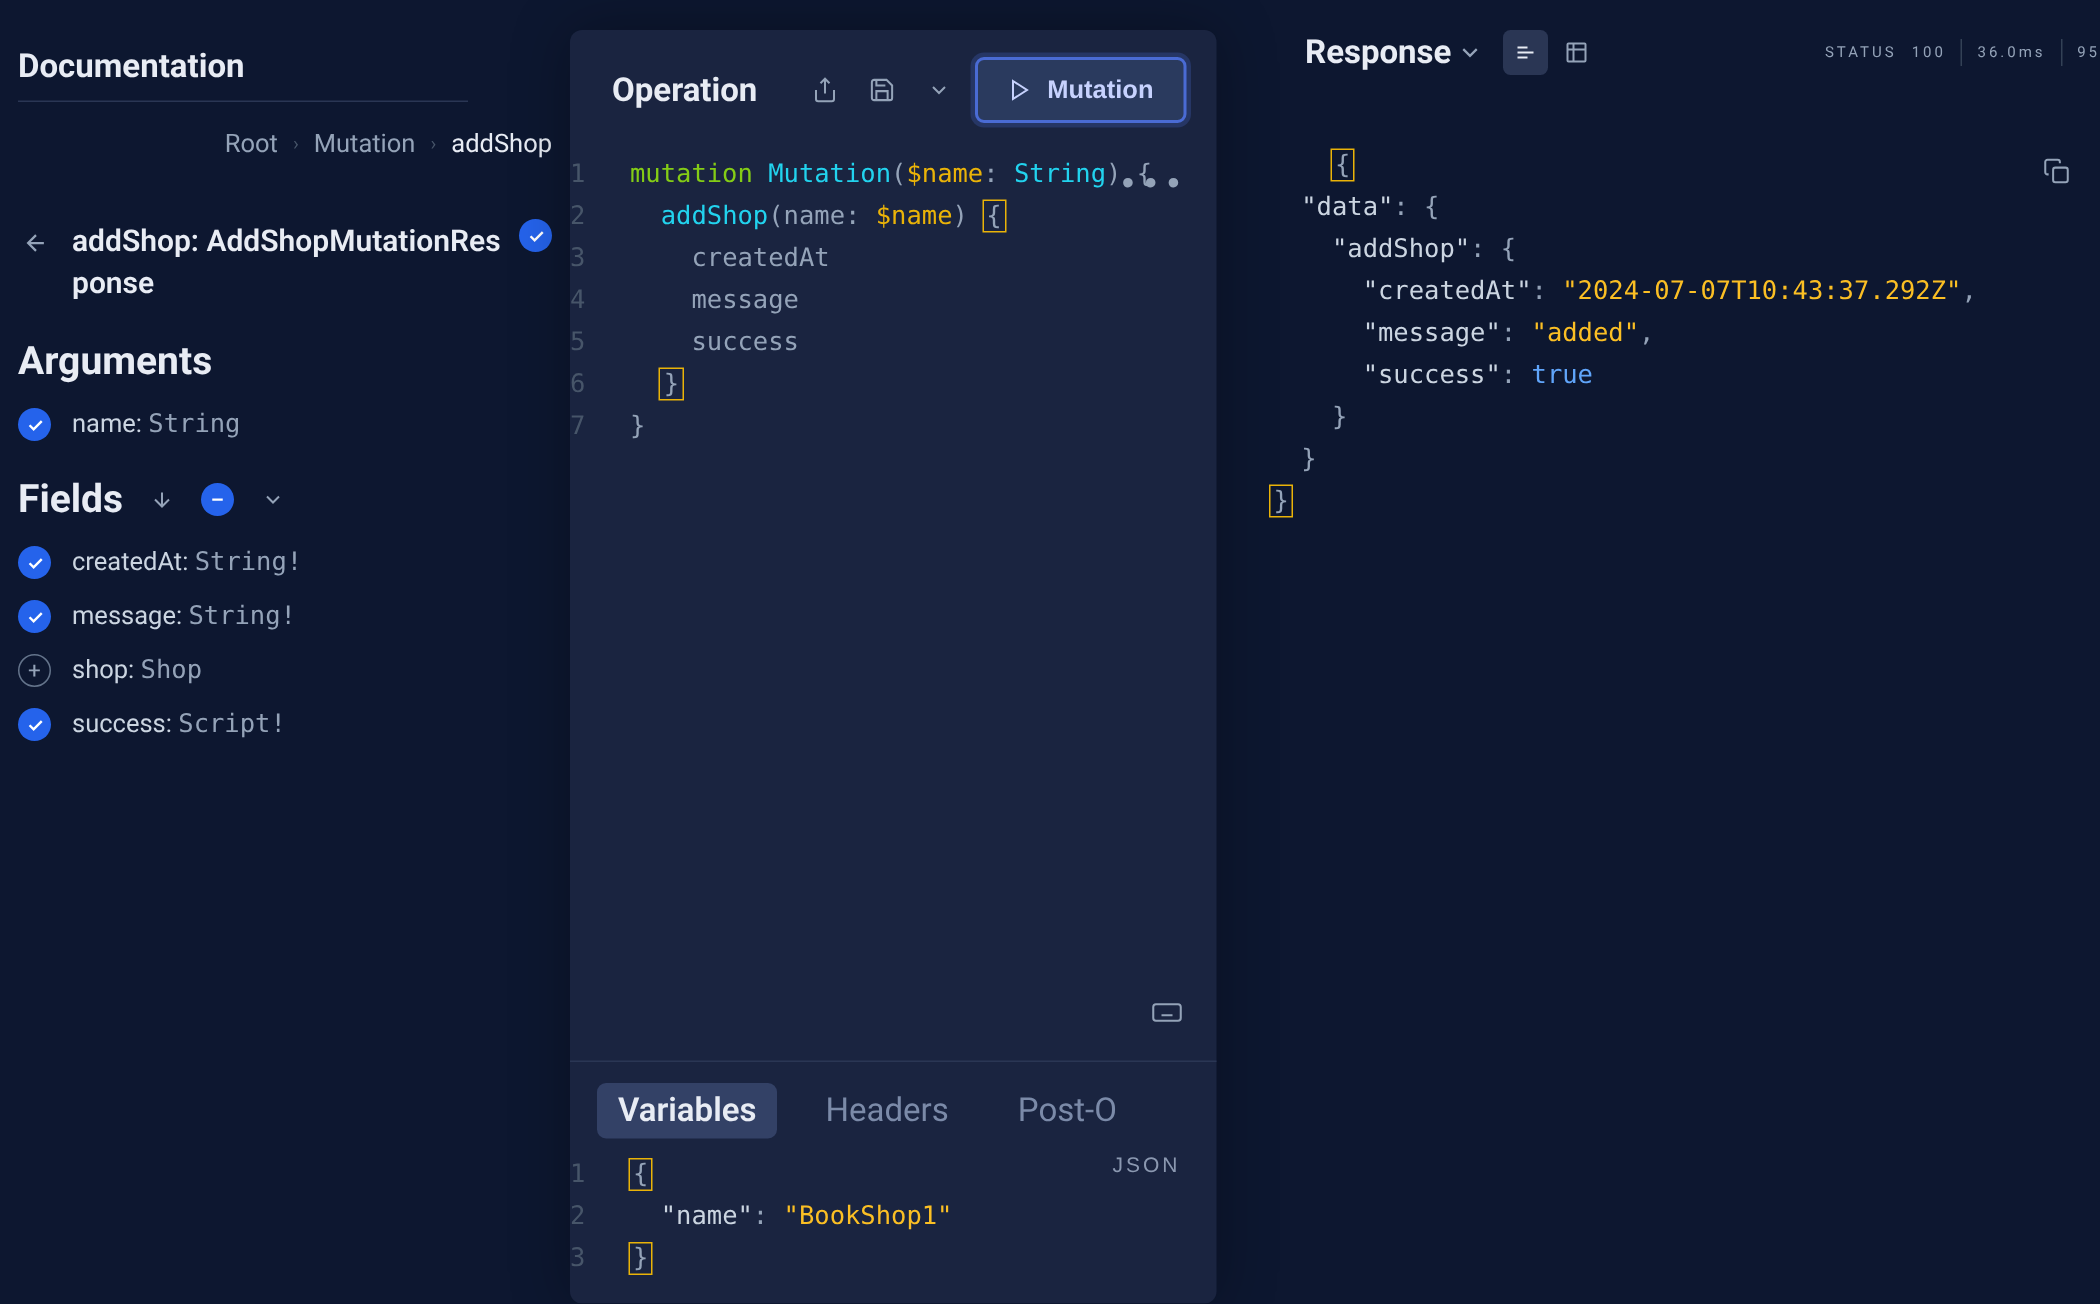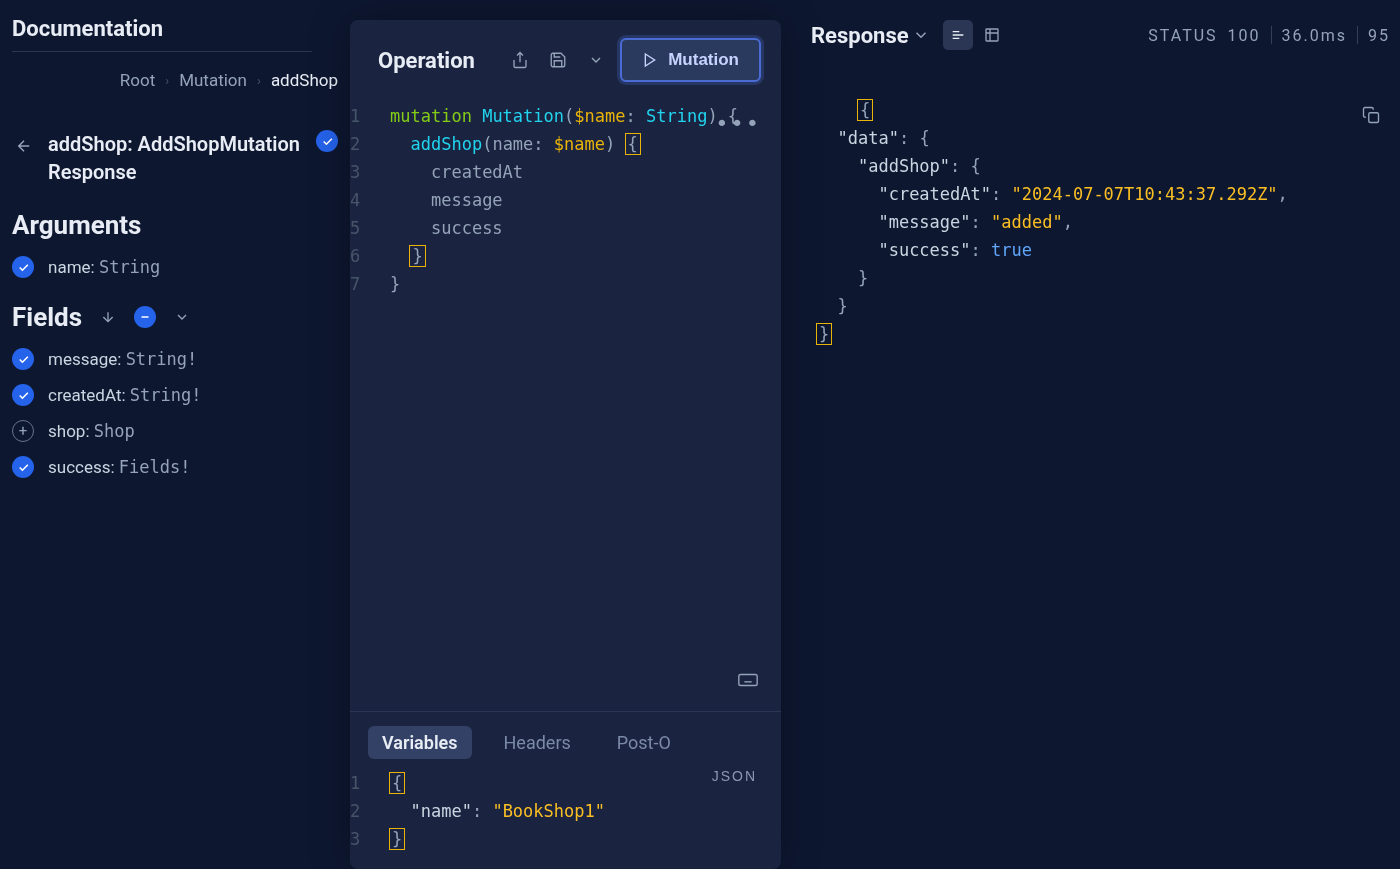--- a/index.html
+++ b/index.html
@@ -9,22 +9,22 @@
   background: #0d1730;
   color: #cbd5e1;
   font-family: -apple-system, BlinkMacSystemFont, "Segoe UI", Roboto, sans-serif;
   font-size: 14px;
   overflow: hidden;
   display: flex;
 }
 
 
 .sidebar {
-  width: 350px;
-  padding: 16px 12px;
+  width: 380px;
+  padding: 32px 12px;
   background: #0d1730;
   overflow-y: auto;
 }
 .doc-title {
   font-size: 22px;
   font-weight: 700;
   color: #e8ecf4;
   border-bottom: 1px solid #2a3654;
   padding-bottom: 10px;
   margin-bottom: 18px;
@@ -202,21 +202,21 @@
 
 
 .bottom-area {
   border-top: 1px solid #2a3654;
   padding: 14px 0 0 0;
 }
 .tabs {
   display: flex;
   gap: 18px;
   padding: 0 18px;
-  font-size: 18px;
+  font-size: 22px;
 }
 .tab {
   padding: 6px 14px;
   border-radius: 6px;
   color: #7b8aa8;
   cursor: pointer;
   white-space: nowrap;
 }
 .tab.active {
   background: #334166;
@@ -247,20 +247,21 @@
   flex: 1;
   padding: 20px 0 20px 30px;
   display: flex;
   flex-direction: column;
   overflow: hidden;
 }
 .resp-header {
   display: flex;
   align-items: center;
   margin-bottom: 18px;
+  margin-left: 29px;
 }
 .resp-title {
   font-size: 22px;
   font-weight: 700;
   color: #e8ecf4;
 }
 .view-toggle {
   display: flex;
   gap: 4px;
   margin-left: 10px;
@@ -271,24 +272,23 @@
   color: #94a3b8;
   border-radius: 5px;
   cursor: pointer;
 }
 .view-btn.active { background: #2a3654; color: #e8ecf4; }
 .status-area {
   margin-left: auto;
   display: flex;
   align-items: center;
   gap: 10px;
-  font-size: 16px;
+  font-size: 10px;
   color: #94a3b8;
   letter-spacing: 2px;
-  padding-right: 10px;
 }
 .status-sep { width:1px; height:18px; background:#334155; }
 .resp-body {
   font-family: ui-monospace, Menlo, Consolas, monospace;
   font-size: 17px;
   line-height: 1.65;
   white-space: pre-wrap;
   word-break: break-all;
   padding-left: 6px;
   position: relative;
@@ -359,41 +359,41 @@
         </svg>
     </span>
   </div>
 
   <div class="field-row">
     <span class="check-badge">
         <svg viewBox="0 0 24 24" fill="none" stroke="white" stroke-width="3">
           <path d="M5 12l5 5L20 7"></path>
         </svg>
       </span>
-    <span><span class="name">message</span><span class="colon">: </span><span class="type">String!</span></span>
+    <span><span class="name">createdAt</span><span class="colon">: </span><span class="type">String!</span></span>
   </div>
   <div class="field-row">
     <span class="check-badge">
         <svg viewBox="0 0 24 24" fill="none" stroke="white" stroke-width="3">
           <path d="M5 12l5 5L20 7"></path>
         </svg>
       </span>
-    <span><span class="name">createdAt</span><span class="colon">: </span><span class="type">String!</span></span>
+    <span><span class="name">message</span><span class="colon">: </span><span class="type">String!</span></span>
   </div>
   <div class="field-row">
     <span class="plus-badge">+</span>
     <span><span class="name">shop</span><span class="colon">: </span><span class="type">Shop</span></span>
   </div>
   <div class="field-row">
     <span class="check-badge">
         <svg viewBox="0 0 24 24" fill="none" stroke="white" stroke-width="3">
           <path d="M5 12l5 5L20 7"></path>
         </svg>
       </span>
-    <span><span class="name">success</span><span class="colon">: </span><span class="type">Fields!</span></span>
+    <span><span class="name">success</span><span class="colon">: </span><span class="type">Script!</span></span>
   </div>
 </div>
 
 <div class="operation-panel">
   <div class="op-header">
     <span class="op-title">Operation</span>
     <span class="hdr-icon">
       <svg width="18" height="18" viewBox="0 0 24 24" fill="none" stroke="currentColor" stroke-width="1.8">
           <path d="M4 12v8a2 2 0 002 2h12a2 2 0 002-2v-8M16 6l-4-4-4 4M12 2v13"></path>
         </svg>

